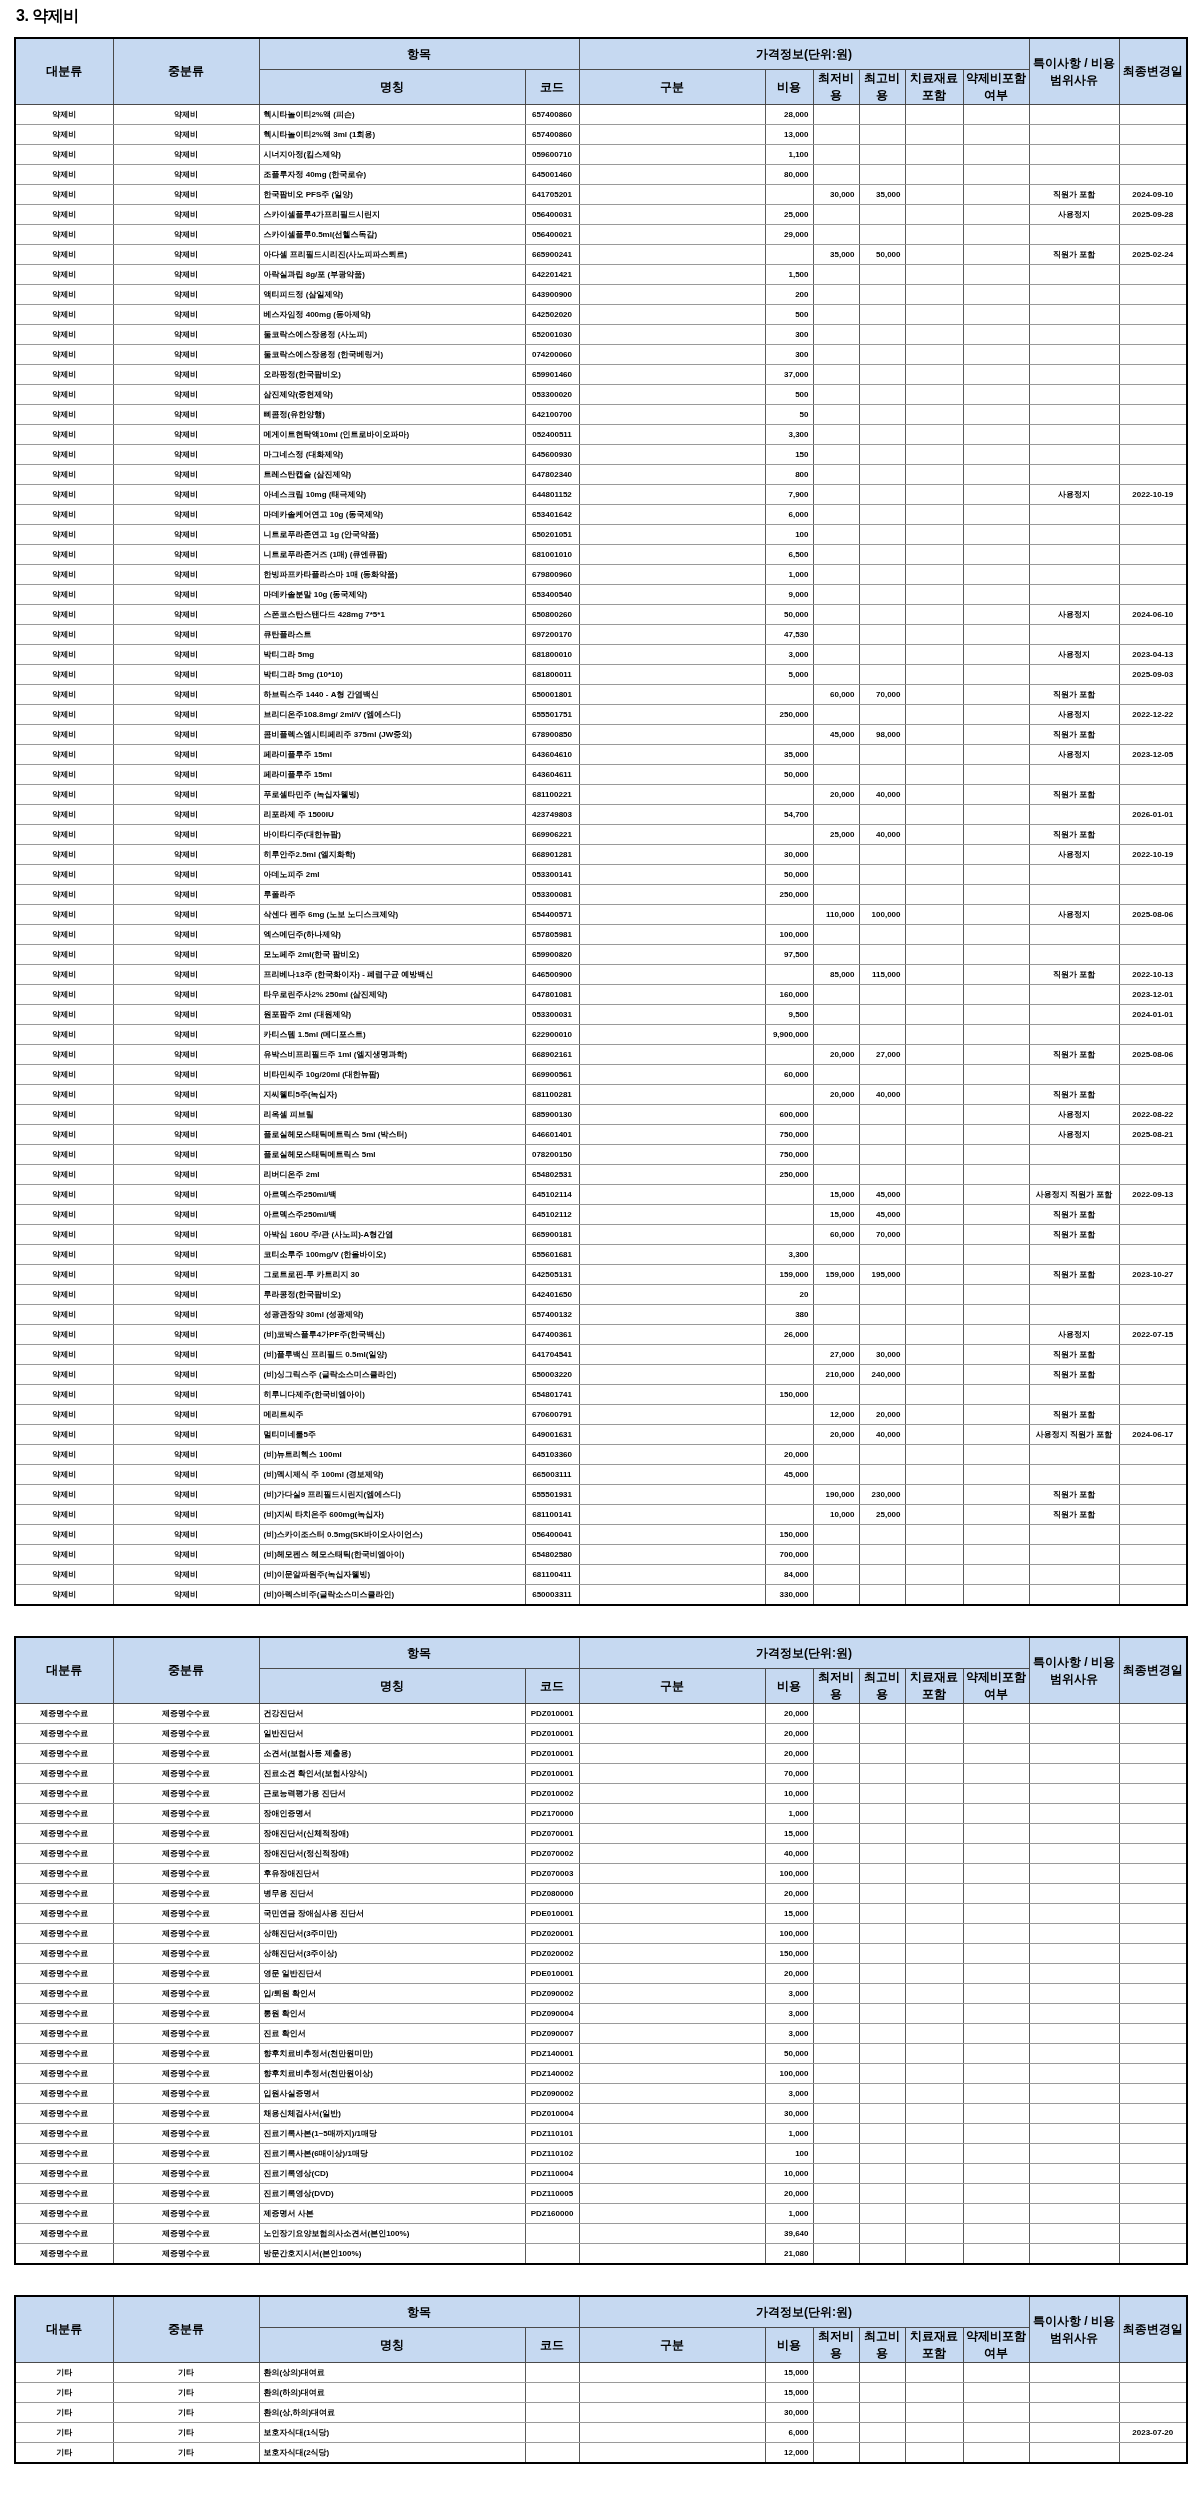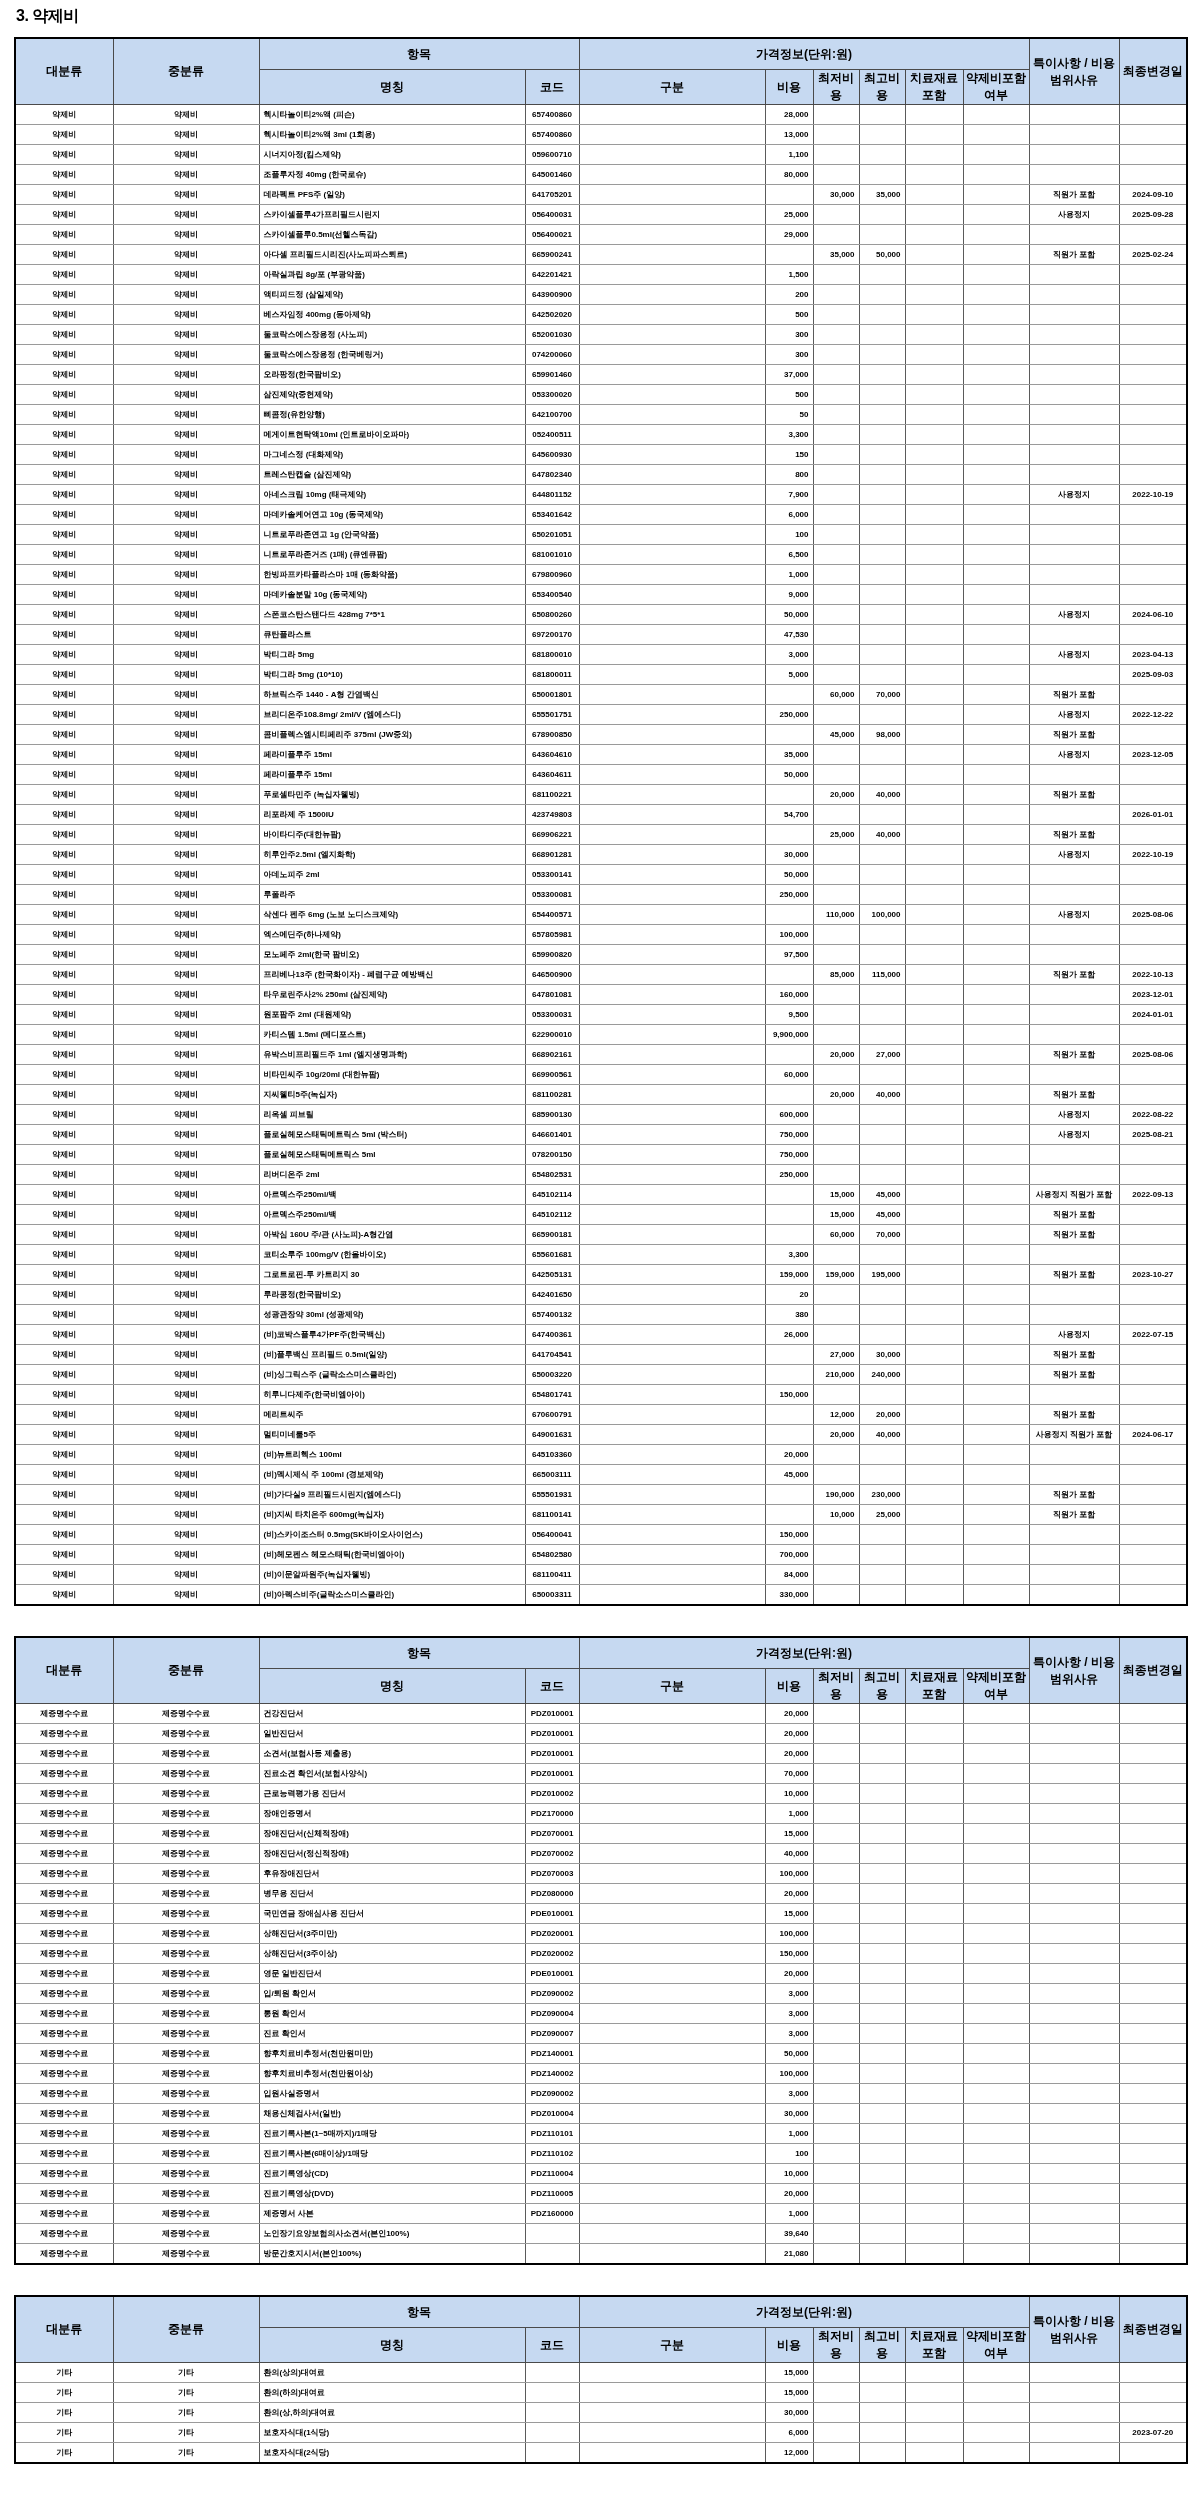--- a/index.html
+++ b/index.html
@@ -118,21 +118,21 @@
             <td class="ar"></td>
             <td class="ar"></td>
             <td class="ac"></td>
             <td class="ac"></td>
             <td class="ac"></td>
             <td class="ac"></td>
           </tr>
           <tr>
             <td class="ac">약제비</td>
             <td class="ac">약제비</td>
-            <td class="al">데라펙트 PFS주 (일양)</td>
+            <td class="al">한국팜비오 PFS주 (일양)</td>
             <td class="ac">641705201</td>
             <td class="ac"></td>
             <td class="ar"></td>
             <td class="ar">30,000</td>
             <td class="ar">35,000</td>
             <td class="ac"></td>
             <td class="ac"></td>
             <td class="ac">직원가 포함</td>
             <td class="ac">2024-09-10</td>
           </tr>

